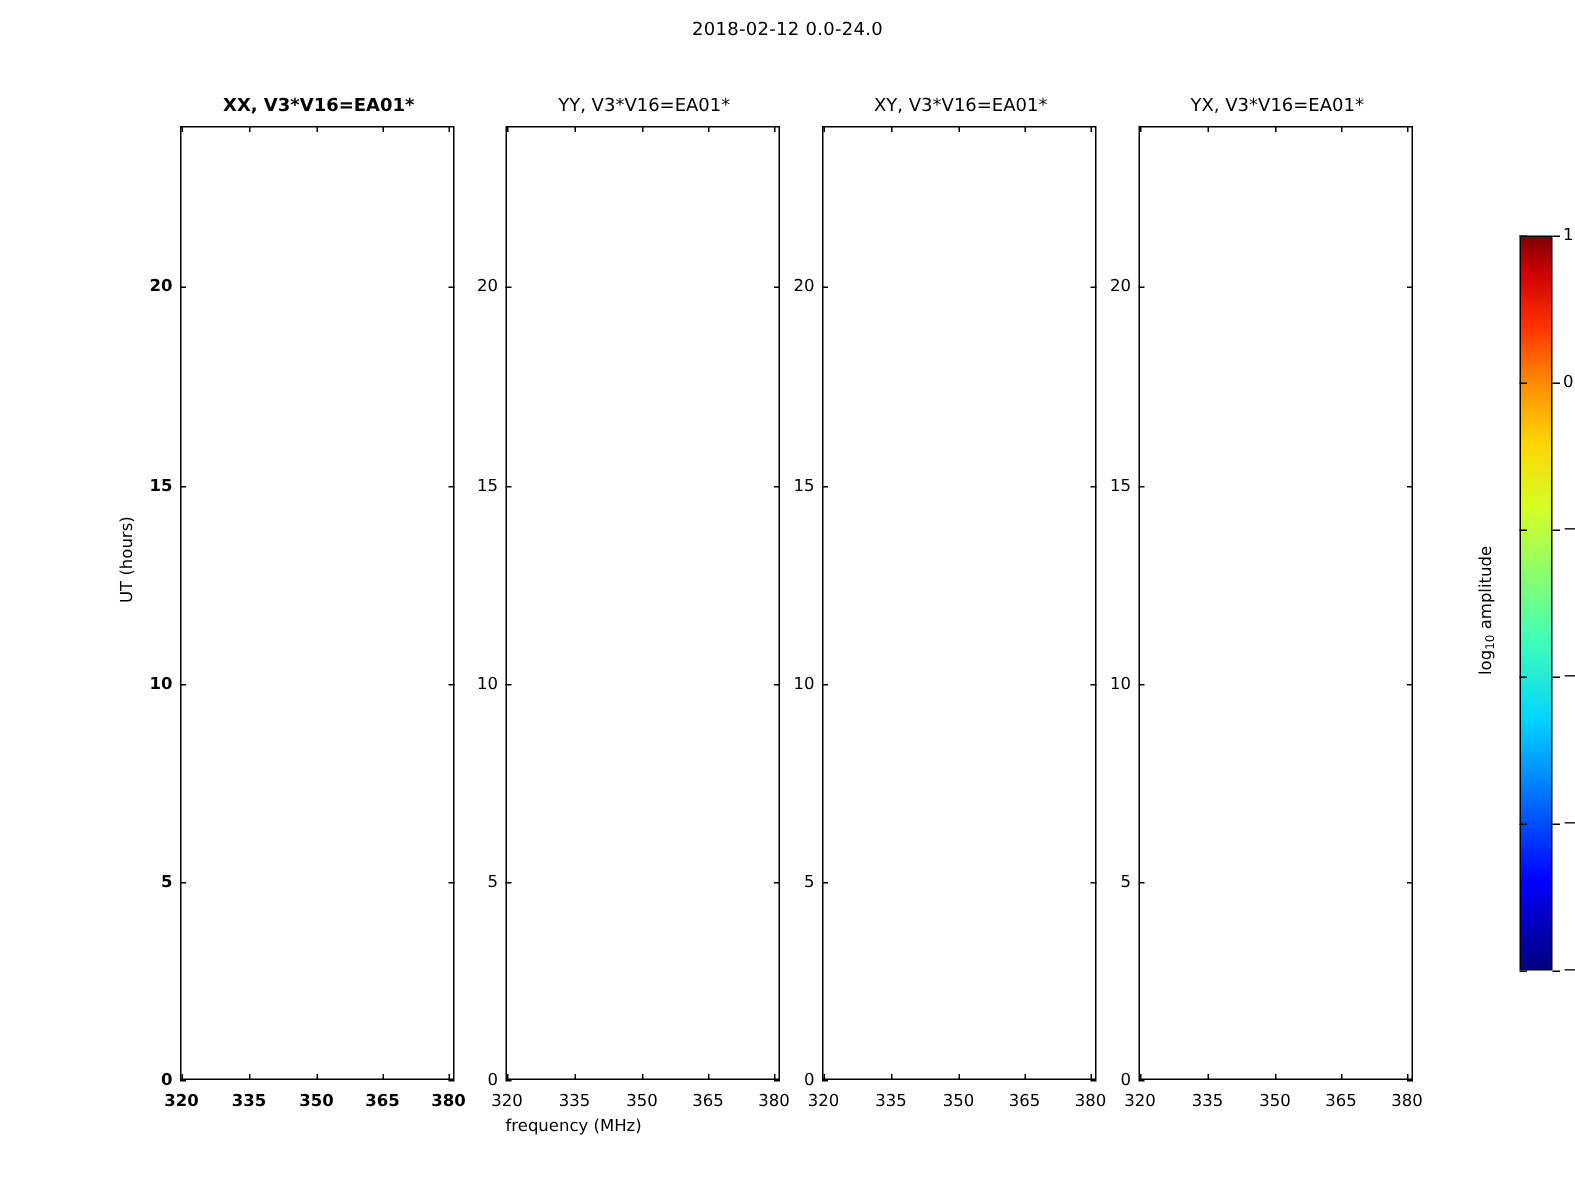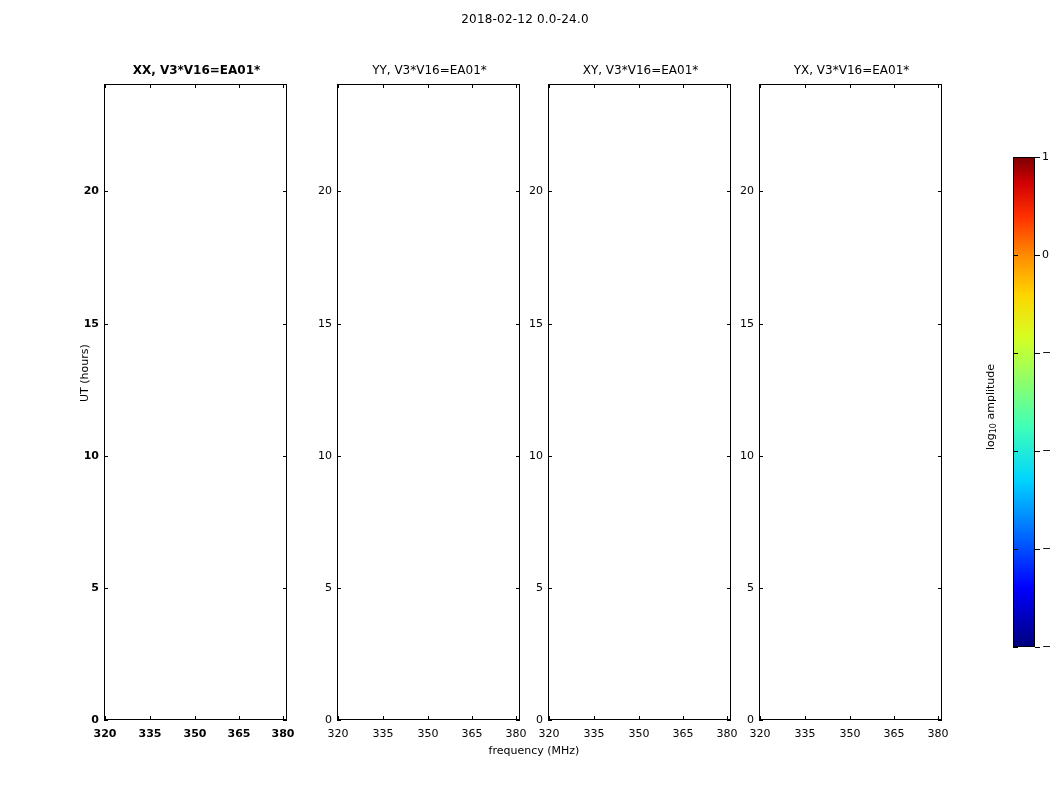--- a/index.html
+++ b/index.html
@@ -42,21 +42,21 @@
   }
   .panel-title {
     position: absolute;
     top: -22px;
     left: 0;
     width: 183px;
     text-align: center;
     font-size: 12px;
     white-space: nowrap;
   }
-  .panel.p0 { left: 104px; font-weight: bold; }
+  .panel.p0 { left: 120px; font-weight: bold; }
   .panel.p1 { left: 337px; }
   .panel.p2 { left: 548px; }
   .panel.p3 { left: 759px; }
 
   
   .tick-x {
     position: absolute;
     bottom: -1px;
     width: 1px;
     height: 4px;
@@ -97,21 +97,21 @@
     text-align: right;
     width: 34px;
     margin-top: -7px;
     left: -40px;
   }
   .xlabel {
     position: absolute;
     top: 744px;
     left: 337px;
     width: 394px;
-    text-align: center;
+    text-align: left;
     font-size: 11px;
   }
   .ylabel {
     position: absolute;
     left: 78px;
     top: 402px;
     font-size: 11px;
     transform: rotate(-90deg);
     transform-origin: left top;
     white-space: nowrap;

